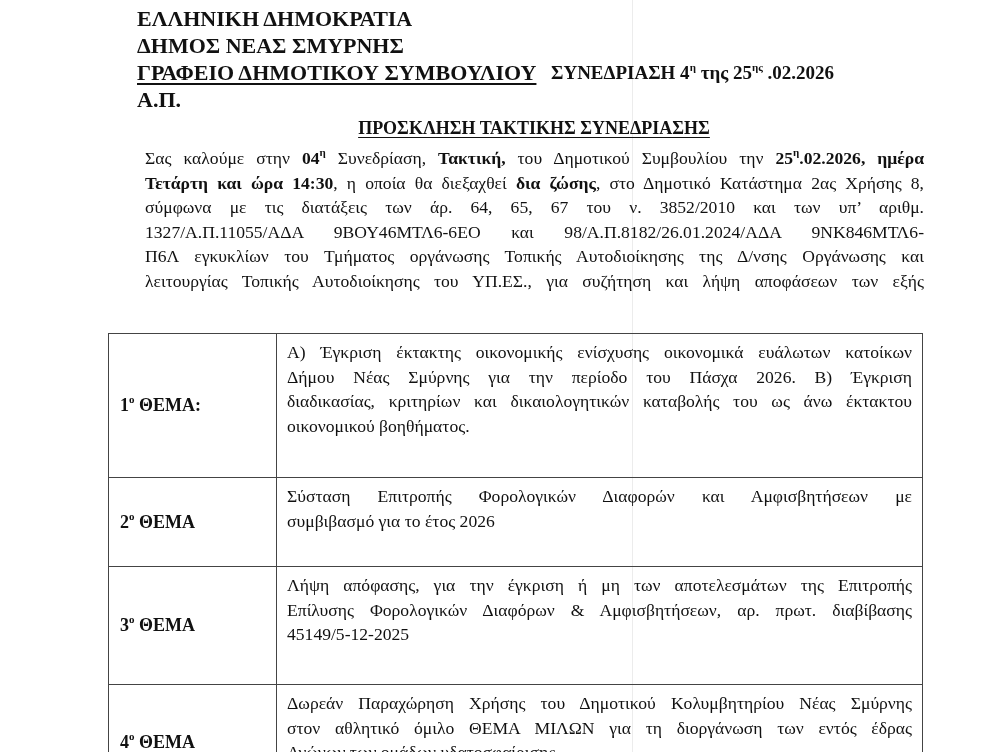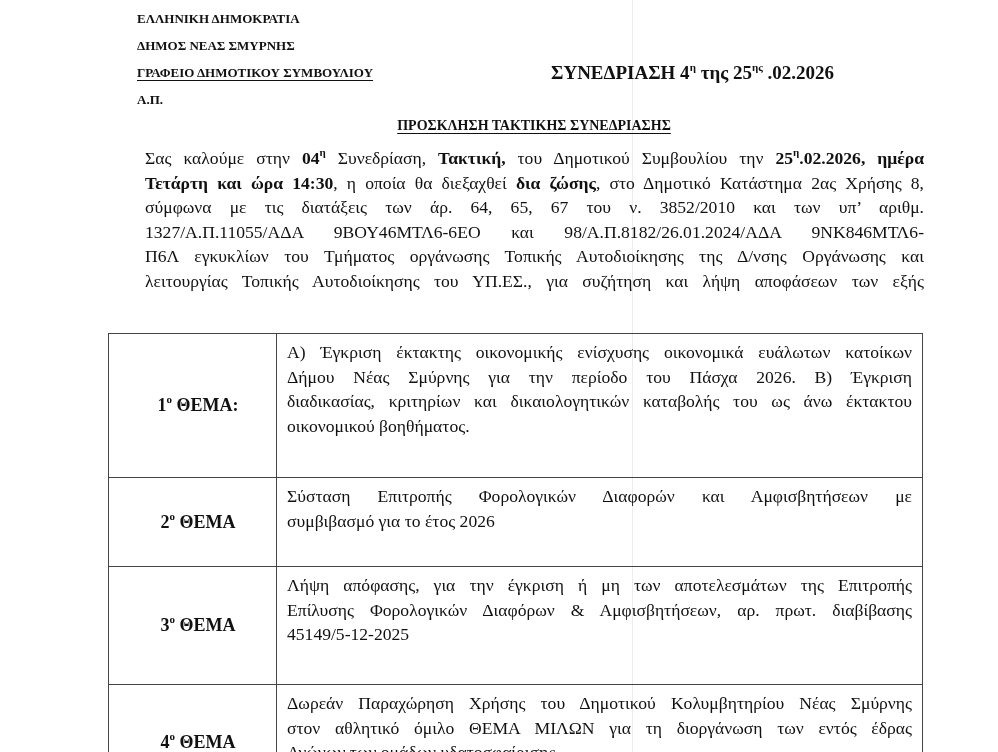--- a/index.html
+++ b/index.html
@@ -18,21 +18,21 @@
   .page {
     position: absolute;
     left: 0; top: 0;
     width: 998px;
     height: 752px;
   }
   .hdr {
     position: absolute;
     left: 137px;
     font-weight: bold;
-    font-size: 13px;
+    font-size: 22px;
     line-height: 22px;
     white-space: nowrap;
   }
   .hdr.l1 { top: 8px; }
   .hdr.l2 { top: 35px; }
   .hdr.l3 { top: 62px; text-decoration: underline; text-underline-offset: 3px; }
   .hdr.l4 { top: 89px; }
   .session {
     position: absolute;
     left: 551px;
@@ -43,21 +43,21 @@
     white-space: nowrap;
   }
   sup { font-size: 11px; line-height: 0; position: relative; top: -1px; }
   .title {
     position: absolute;
     left: 0;
     width: 998px;
     top: 118px;
     text-align: center;
     font-weight: bold;
-    font-size: 14px;
+    font-size: 18px;
     padding-left: 70px;
     box-sizing: border-box;
     white-space: nowrap;
   }
   .title span { text-decoration: underline; text-underline-offset: 3px; }
   .body-text {
     position: absolute;
     left: 112px;
     top: 146px;
     width: 812px;
@@ -79,21 +79,21 @@
     line-height: 24.6px;
   }
   table.topics td {
     border: 1.5px solid #444444;
     vertical-align: middle;
     padding: 0;
   }
   td.lbl {
     width: 156px;
     font-weight: bold;
-    text-align: center;
+    text-align: left;
     padding-left: 11px !important;
     font-size: 18px;
     margin-left: 31px;
   }
   td.desc {
     padding: 6px 10px 10px 10px !important;
     vertical-align: top !important;
     text-align: justify;
   }
   tr.r1 td { height: 127px; }

